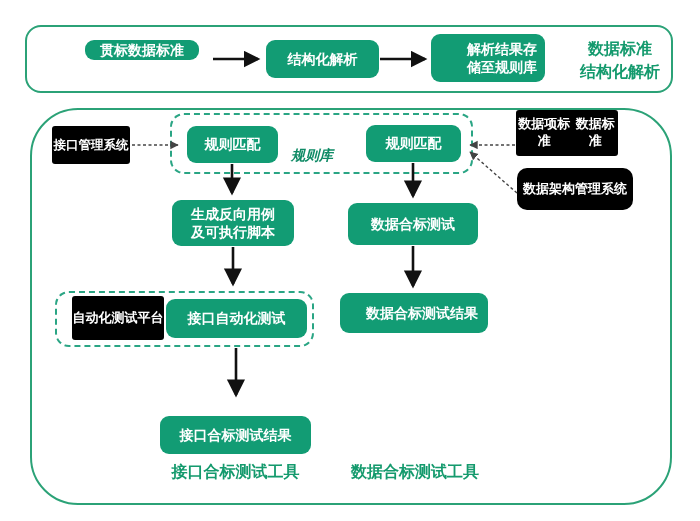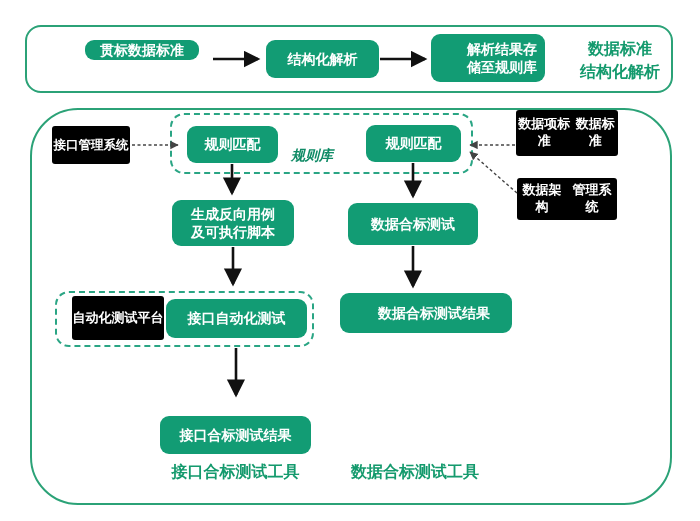--- a/index.html
+++ b/index.html
@@ -75,21 +75,21 @@
 
   <div class="dark-node" style="left:366px;top:125px;width:95px;height:37px;">
     <span>规则匹配</span>
   </div>
 
   <div class="light-node" style="left:516px;top:110px;width:102px;height:46px;">
     <span>数据项标准</span>
     <span>数据标准</span>
   </div>
 
-  <div class="light-node" style="left:517px;top:178px;width:100px;height:42px;">
+  <div class="light-node" style="left:517px;top:168px;width:116px;height:42px;border-radius:10px;">
     <span>数据架构</span>
     <span>管理系统</span>
   </div>
 
   <div class="dark-node" style="left:172px;top:200px;width:122px;height:46px;align-items:center;">
     <span>生成反向用例</span>
     <span>及可执行脚本</span>
   </div>
 
   <div class="dark-node" style="left:348px;top:203px;width:130px;height:42px;">
@@ -100,21 +100,21 @@
 
   <div class="light-node" style="left:72px;top:296px;width:92px;height:44px;">
     <span>自动化测</span>
     <span>试平台</span>
   </div>
 
   <div class="dark-node" style="left:166px;top:299px;width:141px;height:39px;">
     <span>接口自动化测试</span>
   </div>
 
-  <div class="dark-node" style="left:340px;top:293px;width:172px;height:40px;padding-left:16px;">
+  <div class="dark-node" style="left:340px;top:293px;width:148px;height:40px;padding-left:16px;">
     <span>数据合标测试结果</span>
   </div>
 
   <div class="dark-node" style="left:160px;top:402px;width:151px;height:38px;margin-top:14px;">
     <span>接口合标测试结果</span>
   </div>
 
   <div class="green-label" style="left:158px;top:460px;width:155px;">接口合标测试工具</div>
 
   <div class="green-label" style="left:345px;top:460px;width:140px;">数据合标测试工具</div>

